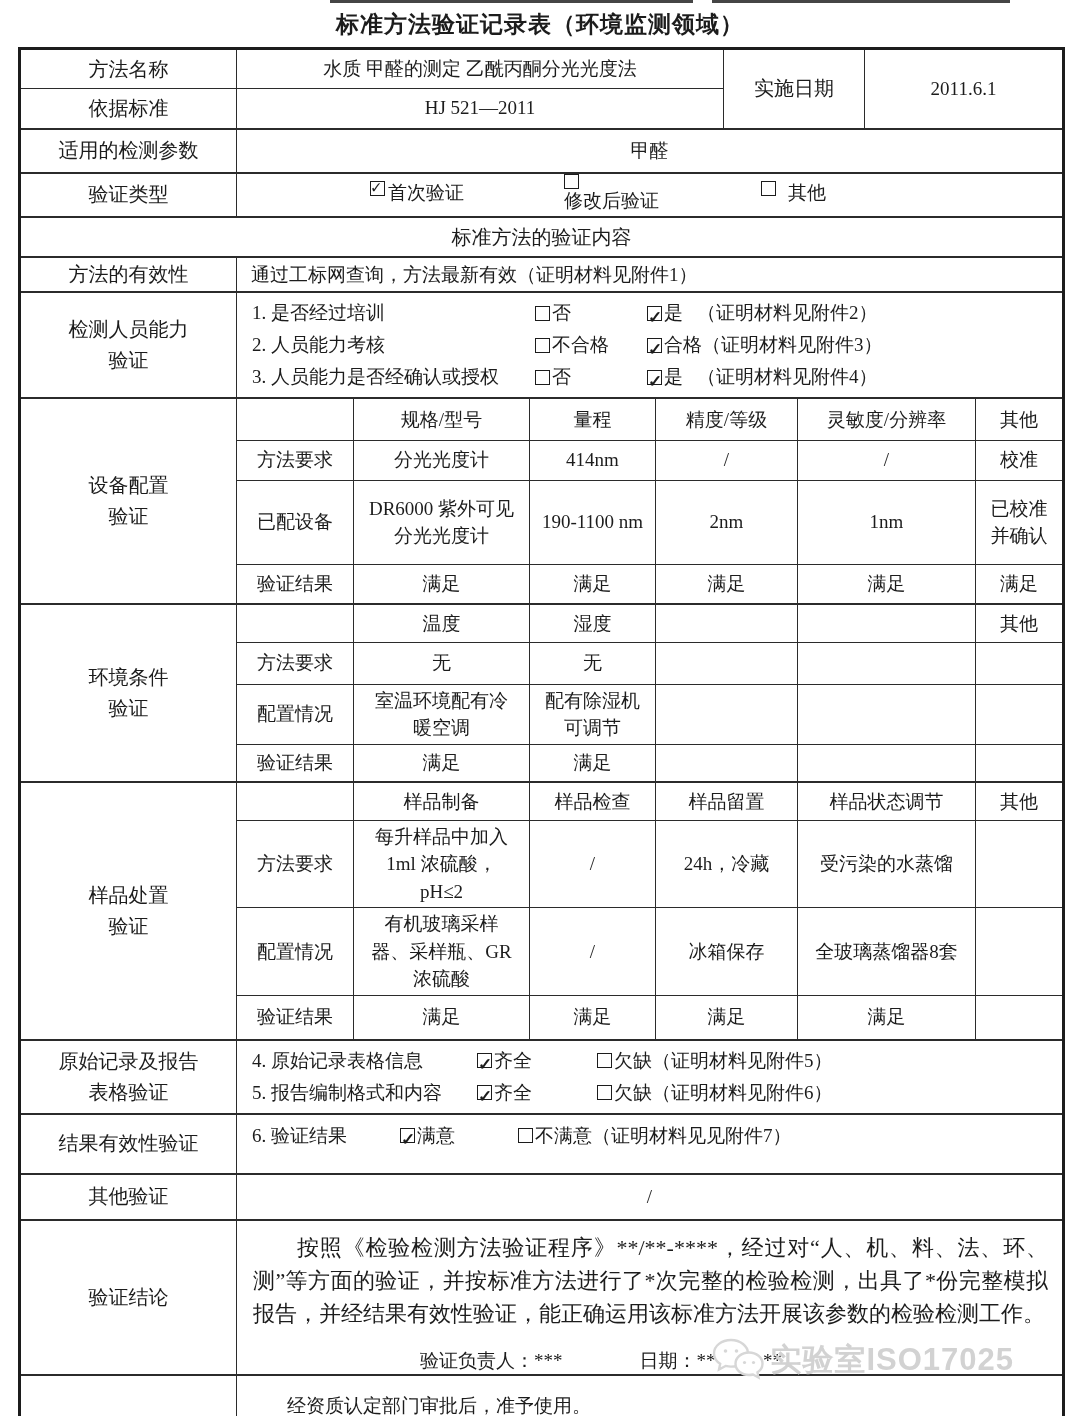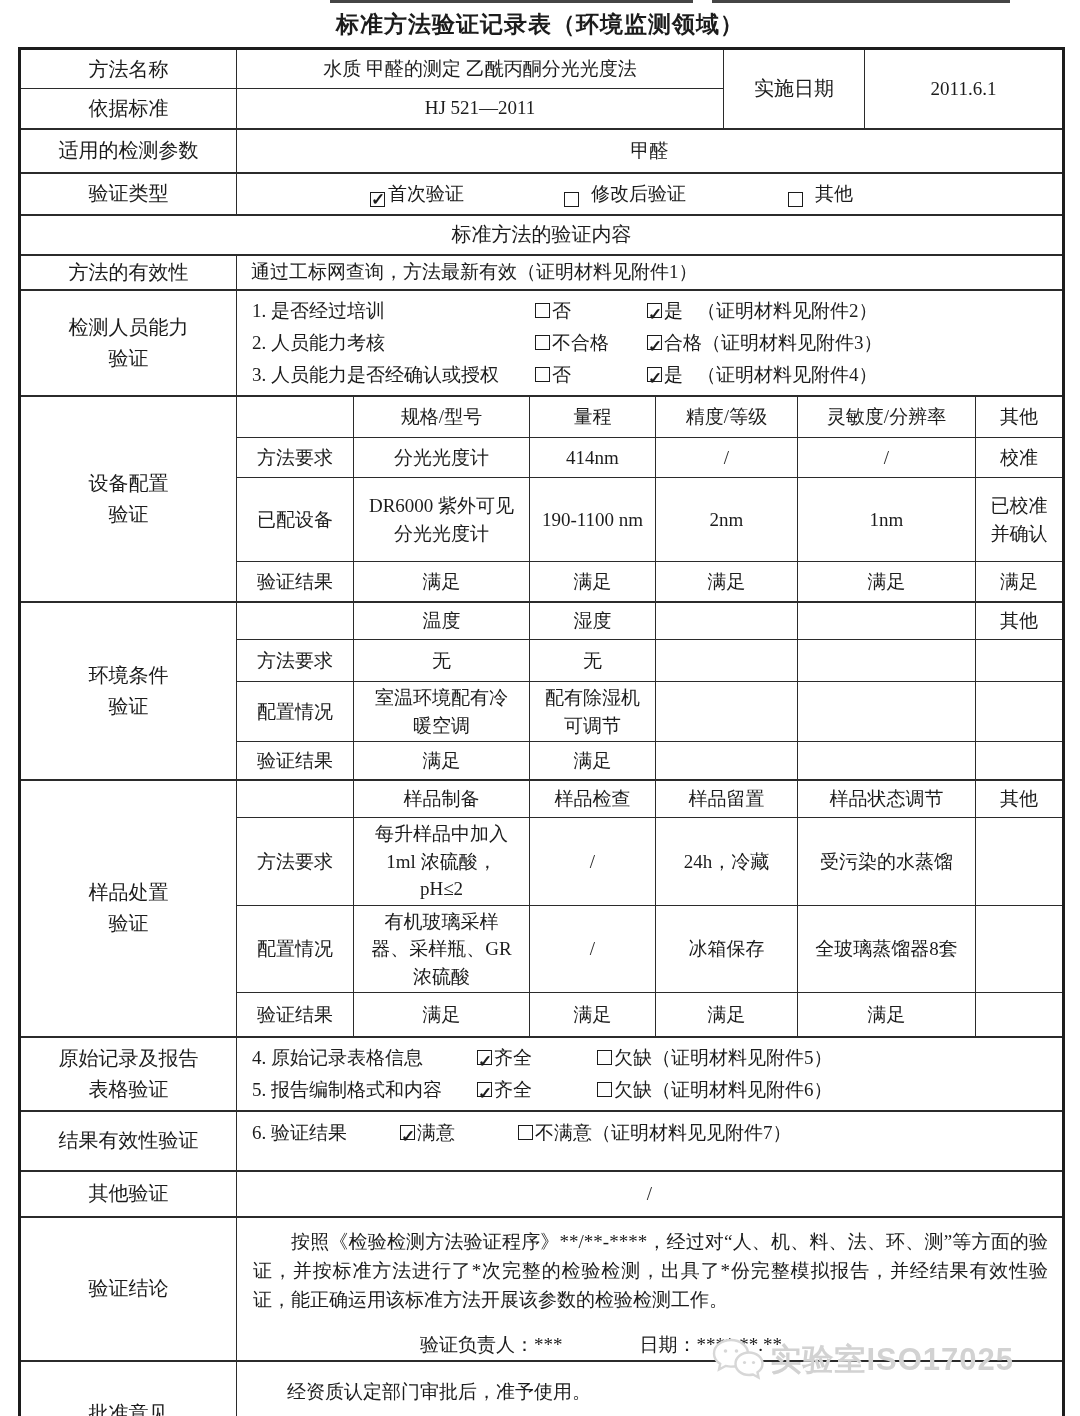--- a/index.html
+++ b/index.html
@@ -23,35 +23,35 @@
   td.left { text-align:left; padding-left:14px; }
   td.nopad { padding:0; }
   .blk { display:block; line-height:1.55; }
 
   .cb { display:inline-block; width:15px; height:15px; border:1.6px solid #1c1c1c;
         position:relative; vertical-align:-2px; background:#fff; flex:none; }
   .cb.checked::after { content:"✓"; position:absolute; left:0; top:-5px; font-size:17px;
         font-weight:bold; color:#1c1c1c; }
 
   .typerow { display:flex; align-items:center; padding-left:133px; }
-  .typerow .opt { display:flex; align-items:flex-end; }
+  .typerow .opt { display:flex; align-items:flex-start;font-family:Liberation Mono, monospace; }
   .typerow .opt .cb { margin-right:3px; }
   .typerow .opt.sp .cb { margin-right:12px; }
-  .typerow .opt.o2 { margin-left:100px; }
+  .typerow .opt.o2 { margin-left:100px;flex-direction:column; }
   .typerow .opt.o3 { margin-left:102px; }
 
   .qline { display:flex; align-items:center; line-height:32px; text-align:left; white-space:nowrap; }
   .qline .q { display:inline-block; flex:none; }
   .qline .opt { display:inline-flex; align-items:center; flex:none; }
   .qline .opt .cb { margin-right:2px; }
   .w283{width:283px;} .w112{width:112px;}
   .w225{width:225px;} .w120{width:120px;}
   .w148{width:148px;} .w118{width:118px;}
 
-  .conc-para { text-align:justify; text-indent:2em; line-height:1.52; font-size:19px;
+  .conc-para { text-align:justify; text-indent:2em; line-height:1.52; font-size:22px;
                margin:0; padding:10px 14px 0 16px; }
   .sigrow  { display:flex; padding-left:183px; margin-top:16px; font-size:19px; text-align:left; }
   .sigrow .dt { margin-left:77px; }
   .appr-text { text-align:left; padding:16px 0 0 50px; font-size:19px; }
 
   .wm { position:absolute; right:66px; bottom:34px; display:flex; align-items:center;
         color:#d2d2d2; font-size:31px; font-weight:bold; letter-spacing:1px;
         font-family:"Liberation Sans","DejaVu Sans",sans-serif; pointer-events:none; }
   .wm svg { margin-right:6px; }
 </style>

